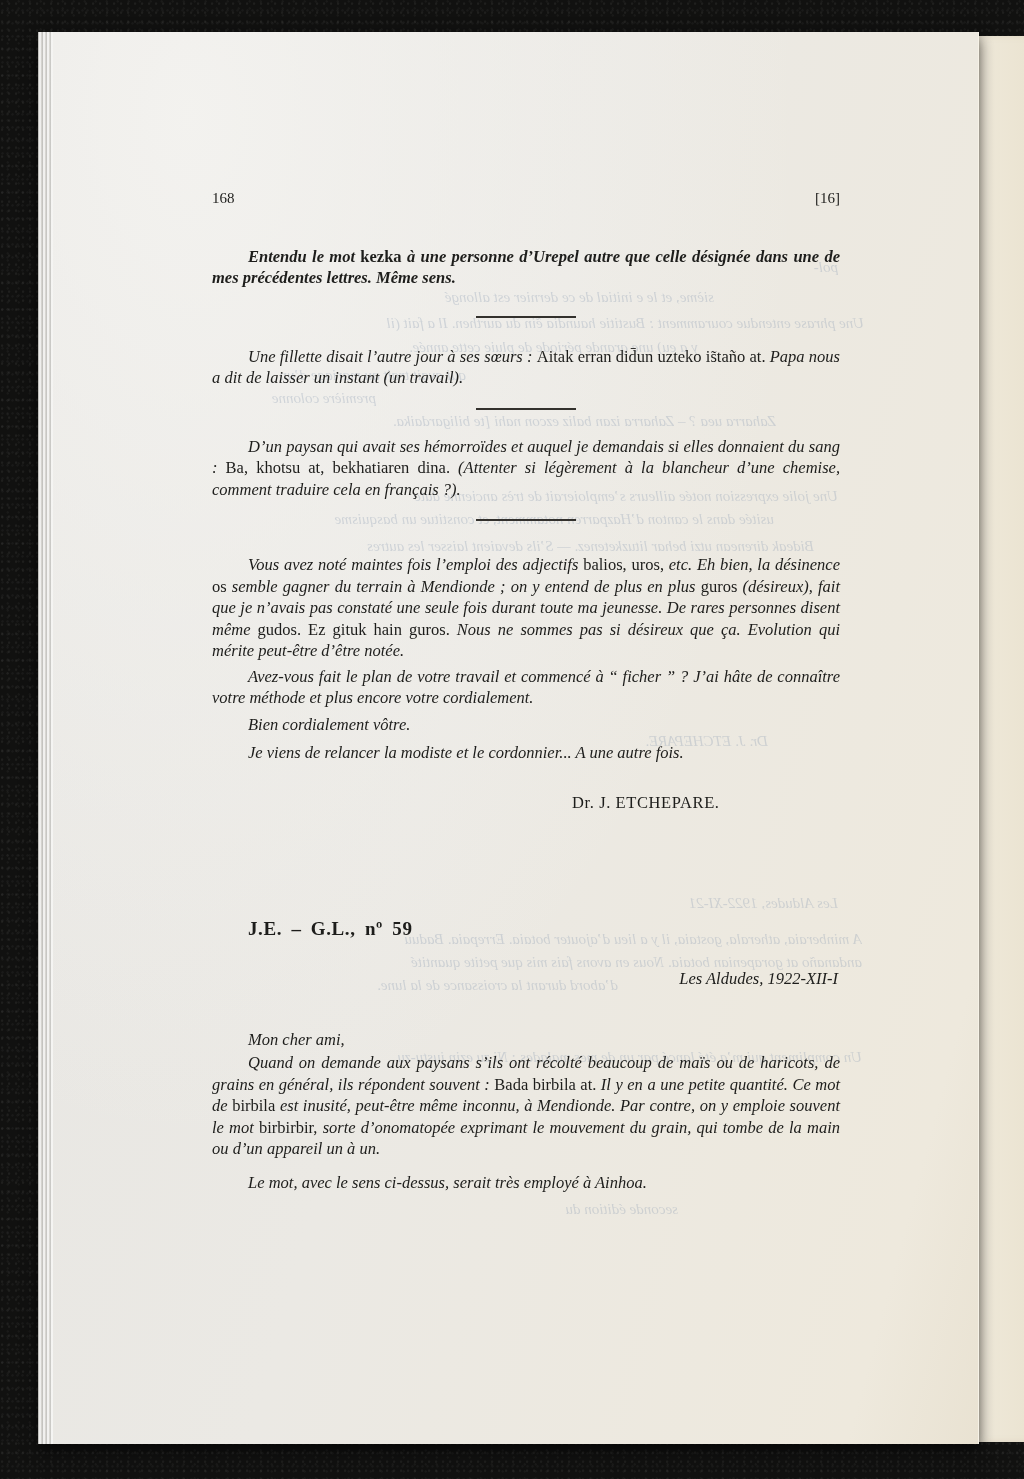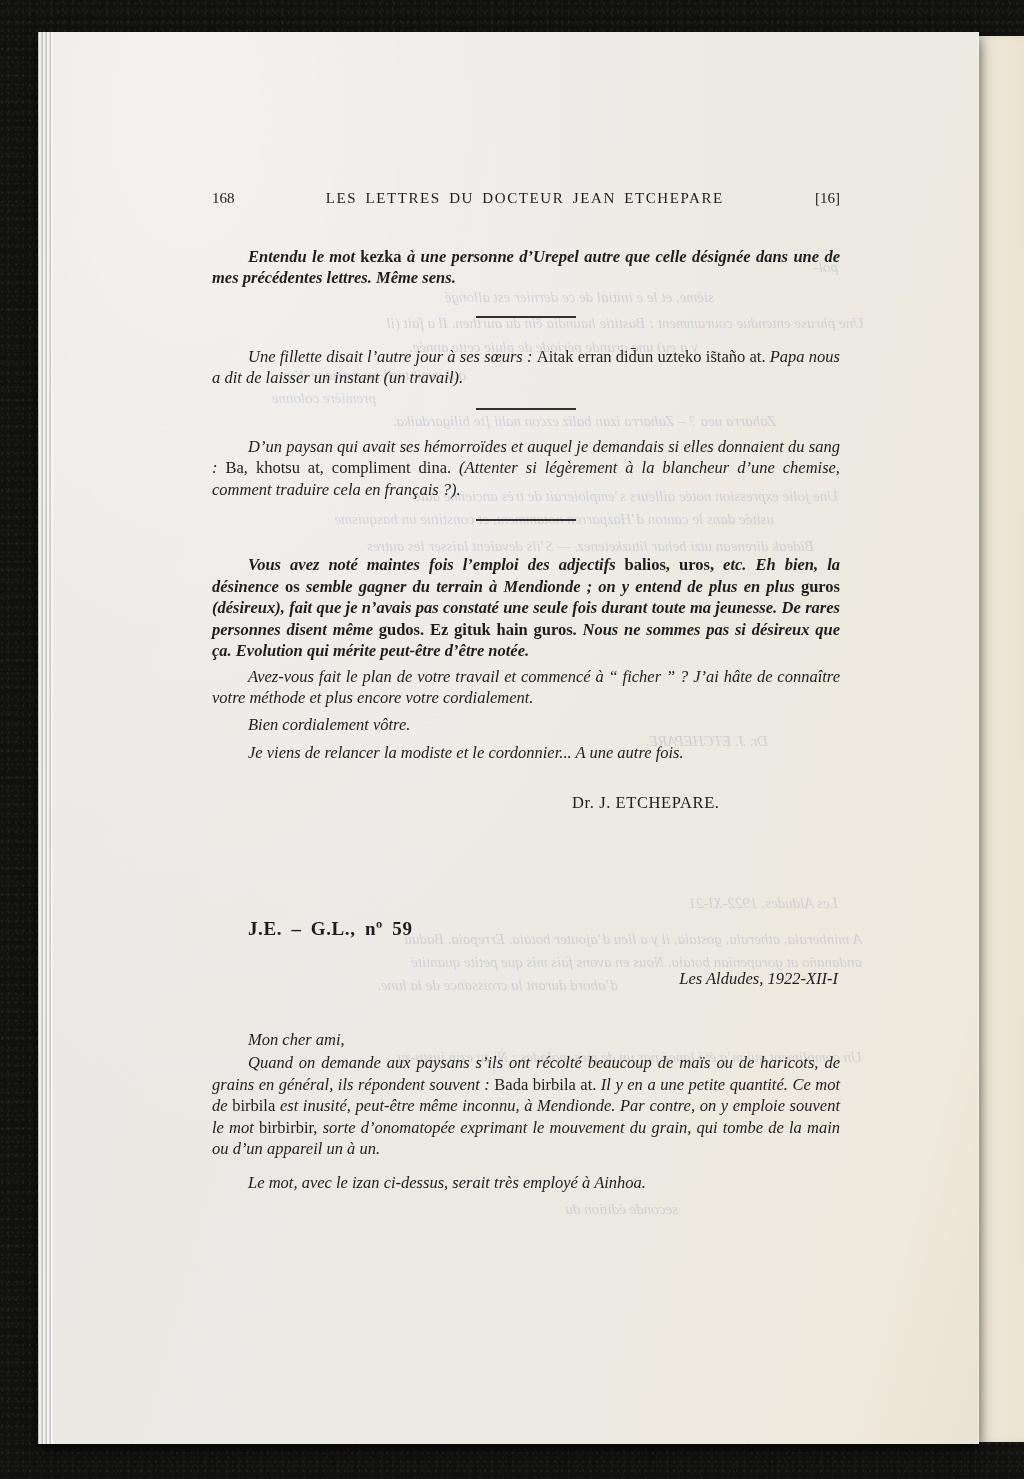--- a/index.html
+++ b/index.html
@@ -46,21 +46,21 @@
     margin-top:156px;display:flex;justify-content:space-between;align-items:flex-start;
     font-size:15px;
   }
   .running-title{letter-spacing:1.6px;word-spacing:3px;}
   .para{margin:0;text-align:justify;text-indent:36px;}
   .it{font-style:italic;}
   .rm{font-style:normal;}
   .rule{width:100px;height:2px;background:#33312d;margin:27px auto 0 auto;}
   .mt-p1{margin-top:36px;font-weight:bold;} .mt-p2{margin-top:28px;} .mt-p3{margin-top:26px;}
   .rule2{margin-top:19px;} .rule3{margin-top:19px;}
-  .mt-p4{margin-top:33px;font-weight:bold;} .mt-p5{margin-top:4px;} .mt-p6{margin-top:7px;} .mt-p7{margin-top:5px;}
+  .mt-p4{margin-top:33px;} .mt-p5{margin-top:4px;} .mt-p6{margin-top:7px;} .mt-p7{margin-top:5px;}
   .signature{margin-top:28px;padding-left:360px;letter-spacing:.6px;text-indent:0;}
   .heading{
     margin:100px 0 0 36px;font-size:19px;line-height:32px;font-weight:bold;
     letter-spacing:.6px;word-spacing:4px;
   }
   .dateline{margin-top:23px;text-align:right;font-style:italic;padding-right:2px;}
   .mt-p8{margin-top:39px;} .mt-p9{margin-top:2px;} .mt-p10{margin-top:12px;} .mt-p11{margin-top:12px;}
 </style>
 </head>
 <body>
@@ -86,41 +86,40 @@
       <div class="ghost" style="top: 921px; left: 178px; width: 646px; color: rgb(147, 162, 182);">andanaño at gorapenian botaia. Nous en avons fais mis que petite quantité</div>
       <div class="ghost" style="top: 944px; left: 250px; width: 330px; color: rgb(147, 162, 182);">d’abord durant la croissance de la lune.</div>
       <div class="ghost" style="top: 1016px; left: 230px; width: 594px; color: rgb(147, 162, 182);">Un compliment qui m’a été lancé par un de mes malades ; Ni zu ezin justu-zu</div>
       <div class="ghost" style="top: 1168px; left: 420px; width: 220px; color: rgb(147, 162, 182);">seconde édition du</div>
     </div>
 
   <div class="content">
 
     <div class="header">
       <span>168</span>
-      <span class="running-title">LES LETTRES DU DOCTEUR JEAN ETCHEPARE</span>
       <span>[16]</span>
     </div>
 
     <p class="para mt-p1"><span class="it">Entendu le mot </span><span class="rm">kezka</span><span class="it"> à une personne d’Urepel autre que celle désignée dans une de mes précédentes lettres. Même sens.</span></p>
     <div class="rule"></div>
 
     <p class="para mt-p2"><span class="it">Une fillette disait l’autre jour à ses sœurs : </span><span class="rm">Aitak erran did̄un uzteko is̃taño at.</span><span class="it"> Papa nous a dit de laisser un instant (un travail).</span></p>
     <div class="rule rule2"></div>
 
-    <p class="para mt-p3"><span class="it">D’un paysan qui avait ses hémorroïdes et auquel je demandais si elles donnaient du sang : </span><span class="rm">Ba, khotsu at, compliment dina.</span><span class="it"> (Attenter si légèrement à la blancheur d’une chemise, comment traduire cela en français ?).</span></p>
+    <p class="para mt-p3"><span class="it">D’un paysan qui avait ses hémorroïdes et auquel je demandais si elles donnaient du sang : </span><span class="rm">Ba, khotsu at, bekhatiaren dina.</span><span class="it"> (Attenter si légèrement à la blancheur d’une chemise, comment traduire cela en français ?).</span></p>
     <div class="rule rule3"></div>
 
     <p class="para mt-p4"><span class="it">Vous avez noté maintes fois l’emploi des adjectifs </span><span class="rm">balios, uros, </span><span class="it">etc. Eh bien, la désinence </span><span class="rm">os </span><span class="it">semble gagner du terrain à Mendionde ; on y entend de plus en plus </span><span class="rm">guros </span><span class="it">(désireux), fait que je n’avais pas constaté une seule fois durant toute ma jeunesse. De rares personnes disent même </span><span class="rm">gudos. Ez gituk hain guros. </span><span class="it">Nous ne sommes pas si désireux que ça. Evolution qui mérite peut-être d’être notée.</span></p>
     <p class="para mt-p5"><span class="it">Avez-vous fait le plan de votre travail et commencé à “ ficher ” ? J’ai hâte de connaître votre méthode et plus encore votre cordialement.</span></p>
     <p class="para mt-p7"><span class="it">Bien cordialement vôtre.</span></p>
     <p class="para mt-p6"><span class="it">Je viens de relancer la modiste et le cordonnier... A une autre fois.</span></p>
 
     <div class="para signature">Dr. J. ETCHEPARE.</div>
 
     <h2 class="heading">J.E. – G.L., nº 59</h2>
     <div class="dateline">Les Aldudes, 1922-XII-I</div>
 
     <p class="para mt-p8"><span class="it">Mon cher ami,</span></p>
     <p class="para mt-p9"><span class="it">Quand on demande aux paysans s’ils ont récolté beaucoup de maïs ou de haricots, de grains en général, ils répondent souvent : </span><span class="rm">Bada birbila at. </span><span class="it">Il y en a une petite quantité. Ce mot de </span><span class="rm">birbila </span><span class="it">est inusité, peut-être même inconnu, à Mendionde. Par contre, on y emploie souvent le mot </span><span class="rm">birbirbir, </span><span class="it">sorte d’onomatopée exprimant le mouvement du grain, qui tombe de la main ou d’un appareil un à un.</span></p>
-    <p class="para mt-p11"><span class="it">Le mot, avec le izan ci-dessus, serait très employé à Ainhoa.</span></p>
+    <p class="para mt-p11"><span class="it">Le mot, avec le sens ci-dessus, serait très employé à Ainhoa.</span></p>
 
   </div>
 </div>
 
 </body></html>

